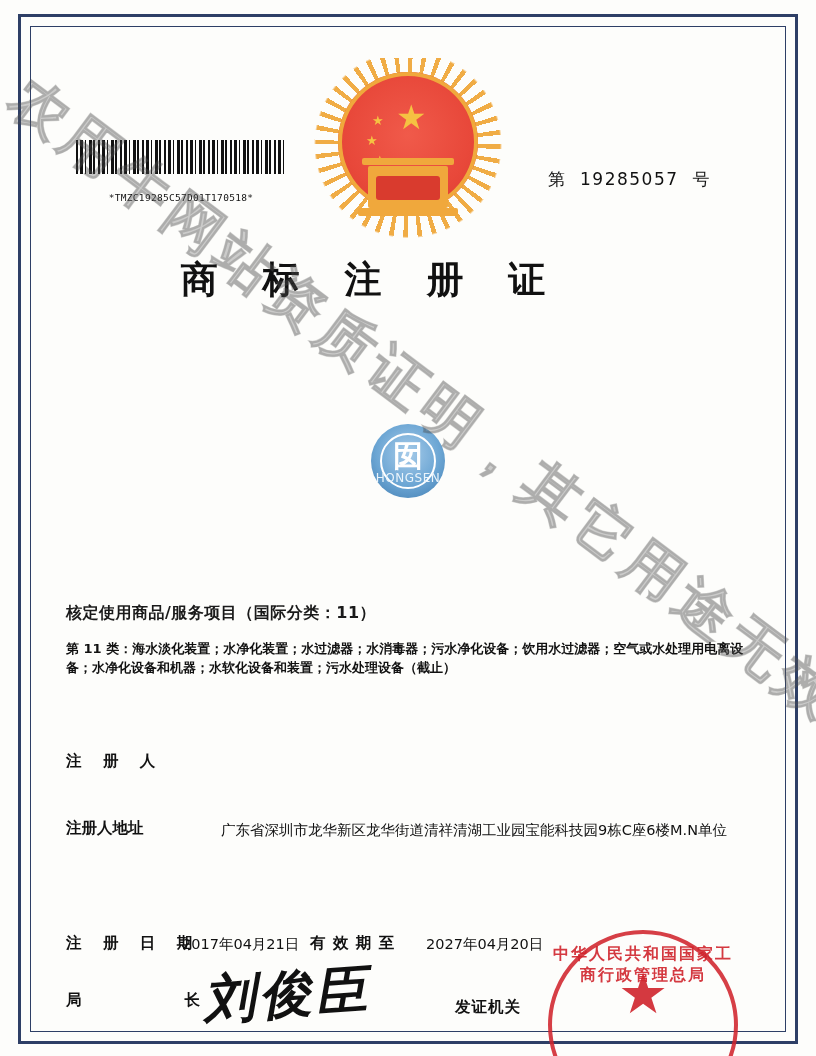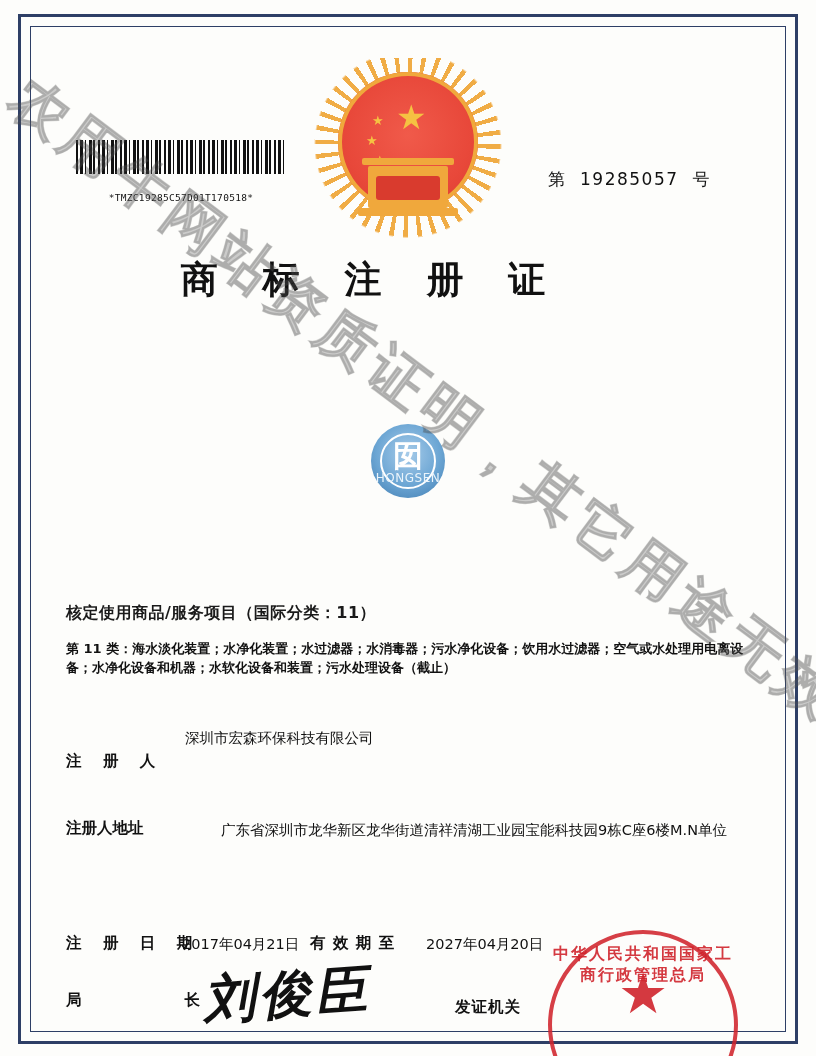--- a/index.html
+++ b/index.html
@@ -351,21 +351,20 @@
     <div class="mark-ring"></div>
     <div class="mark-inner"></div>
     <div class="mark-glyph">囡</div>
     <div class="mark-sub">HONGSEN</div>
   </div>
 
   <div class="field goods-heading">核定使用商品/服务项目（国际分类：11）</div>
   <div class="field goods-body">第 11 类：海水淡化装置；水净化装置；水过滤器；水消毒器；污水净化设备；饮用水过滤器；空气或水处理用电离设备；水净化设备和机器；水软化设备和装置；污水处理设备（截止）</div>
 
   <div class="field field-label registrant-label">注 册 人</div>
-  <div class="field field-value registrant-value">深圳市宏森环保科技有限公司</div>
 
   <div class="field field-label address-label">注册人地址</div>
   <div class="field field-value address-value">广东省深圳市龙华新区龙华街道清祥清湖工业园宝能科技园9栋C座6楼M.N单位</div>
 
   <div class="field field-label regdate-label">注 册 日 期</div>
   <div class="field field-value regdate-value">2017年04月21日</div>
   <div class="field field-label valid-label">有 效 期 至</div>
   <div class="field field-value valid-value">2027年04月20日</div>
 
   <div class="field field-label director-label">局　　长</div>

